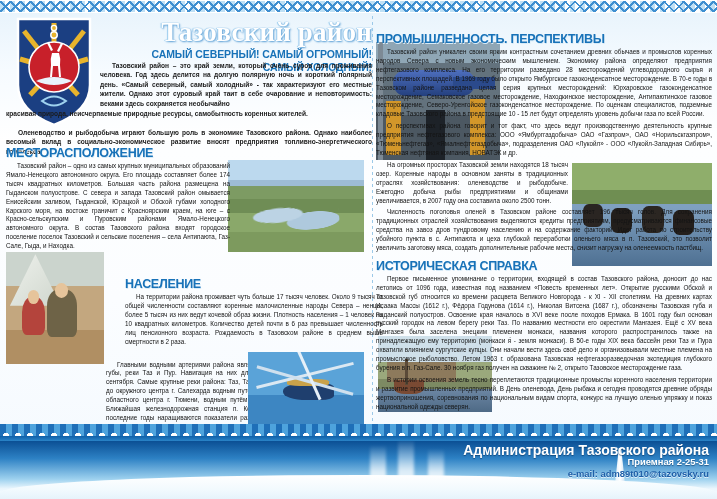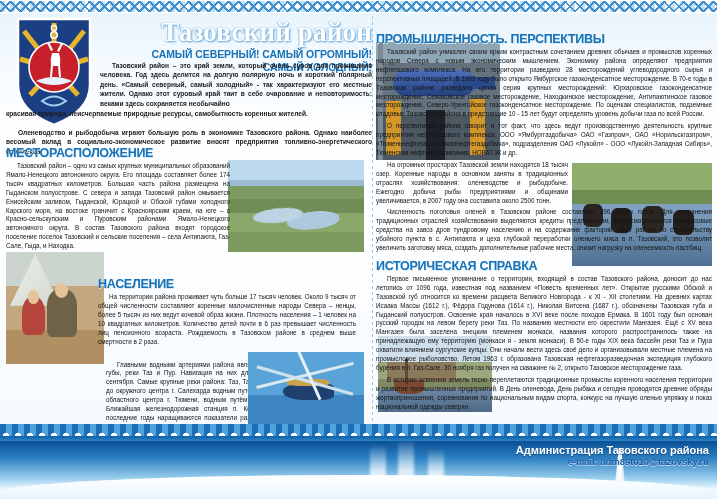--- a/index.html
+++ b/index.html
@@ -159,21 +159,21 @@
   .rig-tower {
     position:absolute; right: 92px; bottom: 15px; width: 10px; height: 36px;
     background: linear-gradient(90deg,#dfeef9,#ffffff,#cfe4f4);
     clip-path: polygon(38% 0, 62% 0, 100% 100%, 0 100%);
   }
   #footer-text {
     position:absolute; right: 8px; top: 4px; text-align:right;
     color:#ffffff; font-size: 9.4px; font-weight: bold; line-height: 11.4px;
     text-shadow: 0 1px 1px rgba(0,40,80,0.55);
   }
-  #footer-text .l1 { font-size: 11px; }
+  #footer-text .l1 { font-size: 14px; }
   #footer-text .l2 { font-size: 10.2px; }
   #footer-text .l5 { color:#1e5fa8; text-shadow: 0 1px 0 rgba(255,255,255,0.7); }
 </style>
 </head>
 <body>
 
 <div id="page">
 
   <div class="ornament top"></div>
 
@@ -231,21 +231,21 @@
     <div class="shape" style="left:50%;top:28%;width:13%;height:13%;background:#e6c49b;border-radius:50%;"></div>
   </div>
 
   <div id="col-left">
 
     <div>
       <div class="sec-head">МЕСТОРАСПОЛОЖЕНИЕ</div>
       <div class="body-p" style="width:224px;">Тазовский район – одно из самых крупных муниципальных образований Ямало-Ненецкого автономного округа. Его площадь составляет более 174 тысяч квадратных километров. Большая часть района размещена на Гыданском полуострове. С севера и запада Тазовский район омывается Енисейским заливом, Гыданской, Юрацкой и Обской губами холодного Карского моря, на востоке граничит с Красноярским краем, на юге – с Красно-сельскупским и Пуровским районами Ямало-Ненецкого автономного округа. В состав Тазовского района входят городское поселение поселок Тазовский и сельские поселения – села Антипаюта, Газ-Сале, Гыда, и Находка.</div>
     </div>
 
-    <div style="margin-top:26px;padding-left:92px;">
+    <div style="margin-top:26px;padding-left:119px;">
       <div class="sec-head">НАСЕЛЕНИЕ</div>
       <div class="body-p" style="width:258px;">На территории района проживает чуть больше 17 тысяч человек. Около 9 тысяч от общей численности составляют коренные малочисленные народы Севера – ненцы, более 5 тысяч из них ведут кочевой образ жизни. Плотность населения – 1 человек на 10 квадратных километров. Количество детей почти в 6 раз превышает численность лиц пенсионного возраста. Рождаемость в Тазовском районе в среднем выше смертности в 2 раза.</div>
     </div>
 
     <div style="margin-top:14px;padding-left:100px;">
       <div class="body-p" style="width:258px;">Главными водными артериями района являются Обская, Тазовская и Гыданская губы, реки Таз и Пур. Навигация на них длится с середины июля до середины сентября. Самые крупные реки района: Таз, Танама, Мессояха, Юрибей. Расстояние до окружного центра г. Салехарда водным путём – 986 км, воздушным – 552 км, до областного центра г. Тюмени, водным путём – 2755 км., воздушным – 1341 км. Ближайшая железнодорожная станция п. Коротчаево находится в 230 км. За последние годы наращиваются показатели развития транспортной инфраструктуры, улучшилась организация пассажирских перевозок. Большим событием для жителей района стало завершение в 2007 году строительства автомобильной дороги с твердым покрытием п. Тазовский – п. Новозаполярный, которая обеспечивает круглогодичное сообщение с «Большой Землей».</div>
     </div>
 
   </div>
 
@@ -304,17 +304,18 @@
   <div class="orn-bar"></div>
 
   <div id="footer">
     <div class="plume" style="left:370px;"></div>
     <div class="plume" style="left:398px;height:40px;"></div>
     <div class="plume" style="left:428px;height:30px;"></div>
     <div class="rig-tower"></div>
     <div class="snow"></div>
     <div id="footer-text">
       <div class="l1">Администрация Тазовского района</div>
+      <div class="l3">Приемная 2-25-31</div>
       <div class="l5">e-mail: adm89t010@tazovsky.ru</div>
     </div>
   </div>
 
 </div>
 
 </body></html>

